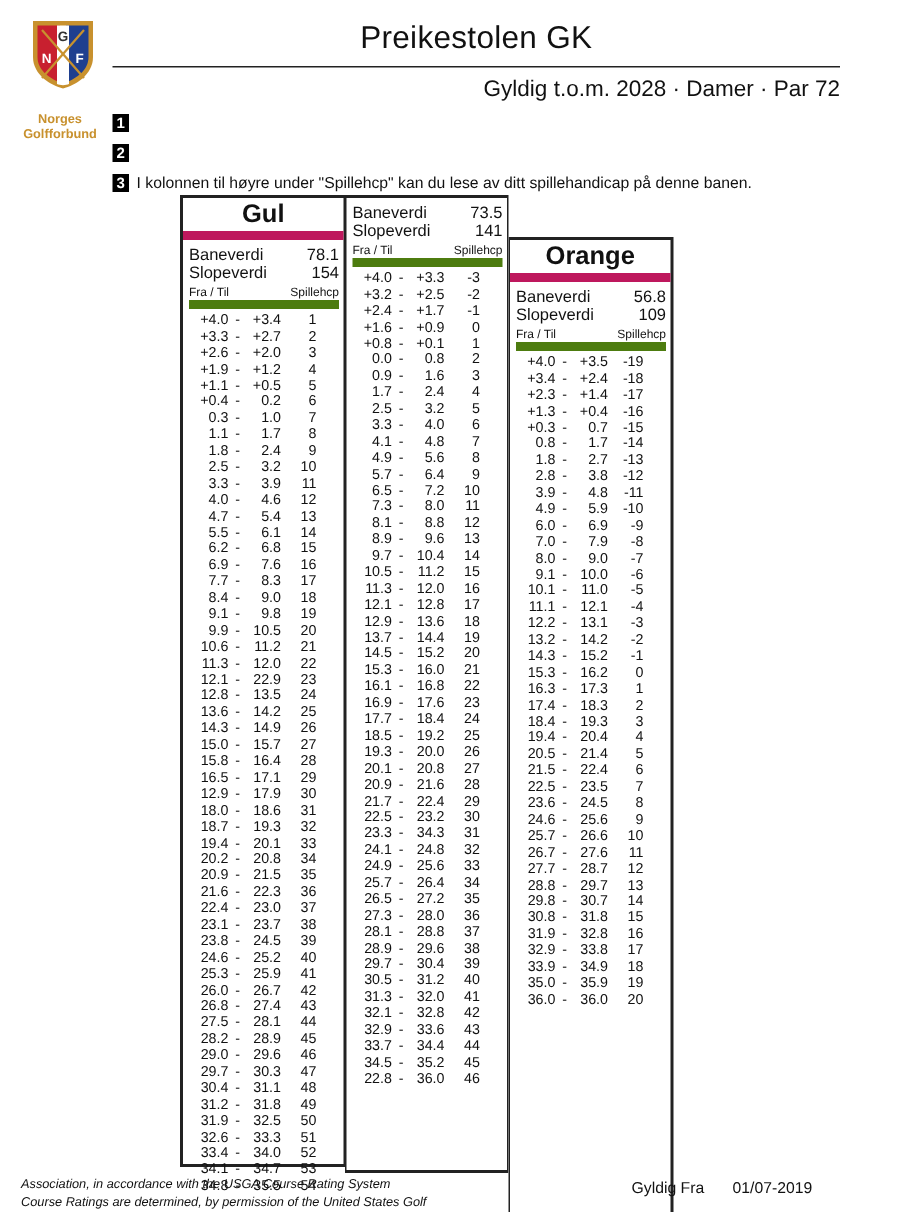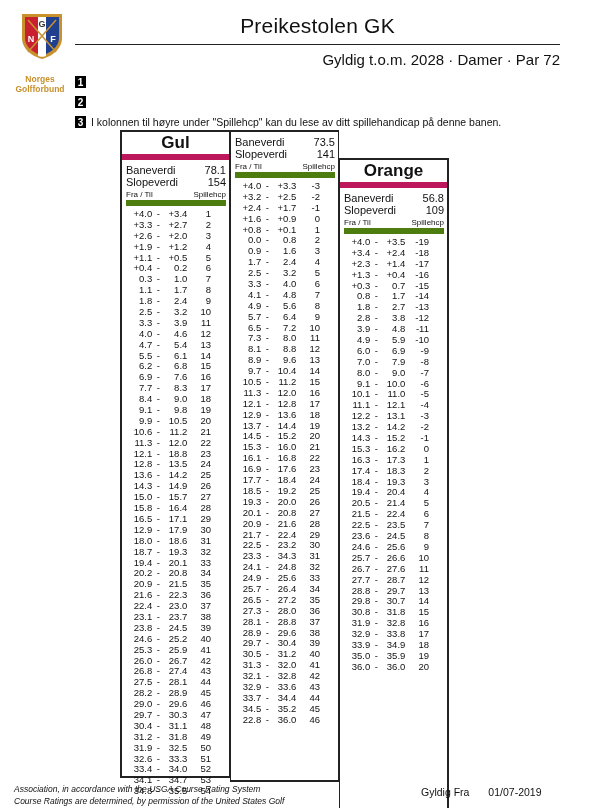--- a/index.html
+++ b/index.html
@@ -219,21 +219,21 @@
     </div>
         <div class="row">
       <span class="fra">11.3</span>
       <span class="dash">-</span>
       <span class="til">12.0</span>
       <span class="hcp">22</span>
     </div>
         <div class="row">
       <span class="fra">12.1</span>
       <span class="dash">-</span>
-      <span class="til">18.8</span>
+      <span class="til">22.9</span>
       <span class="hcp">23</span>
     </div>
         <div class="row">
       <span class="fra">12.8</span>
       <span class="dash">-</span>
       <span class="til">13.5</span>
       <span class="hcp">24</span>
     </div>
         <div class="row">
       <span class="fra">13.6</span>

